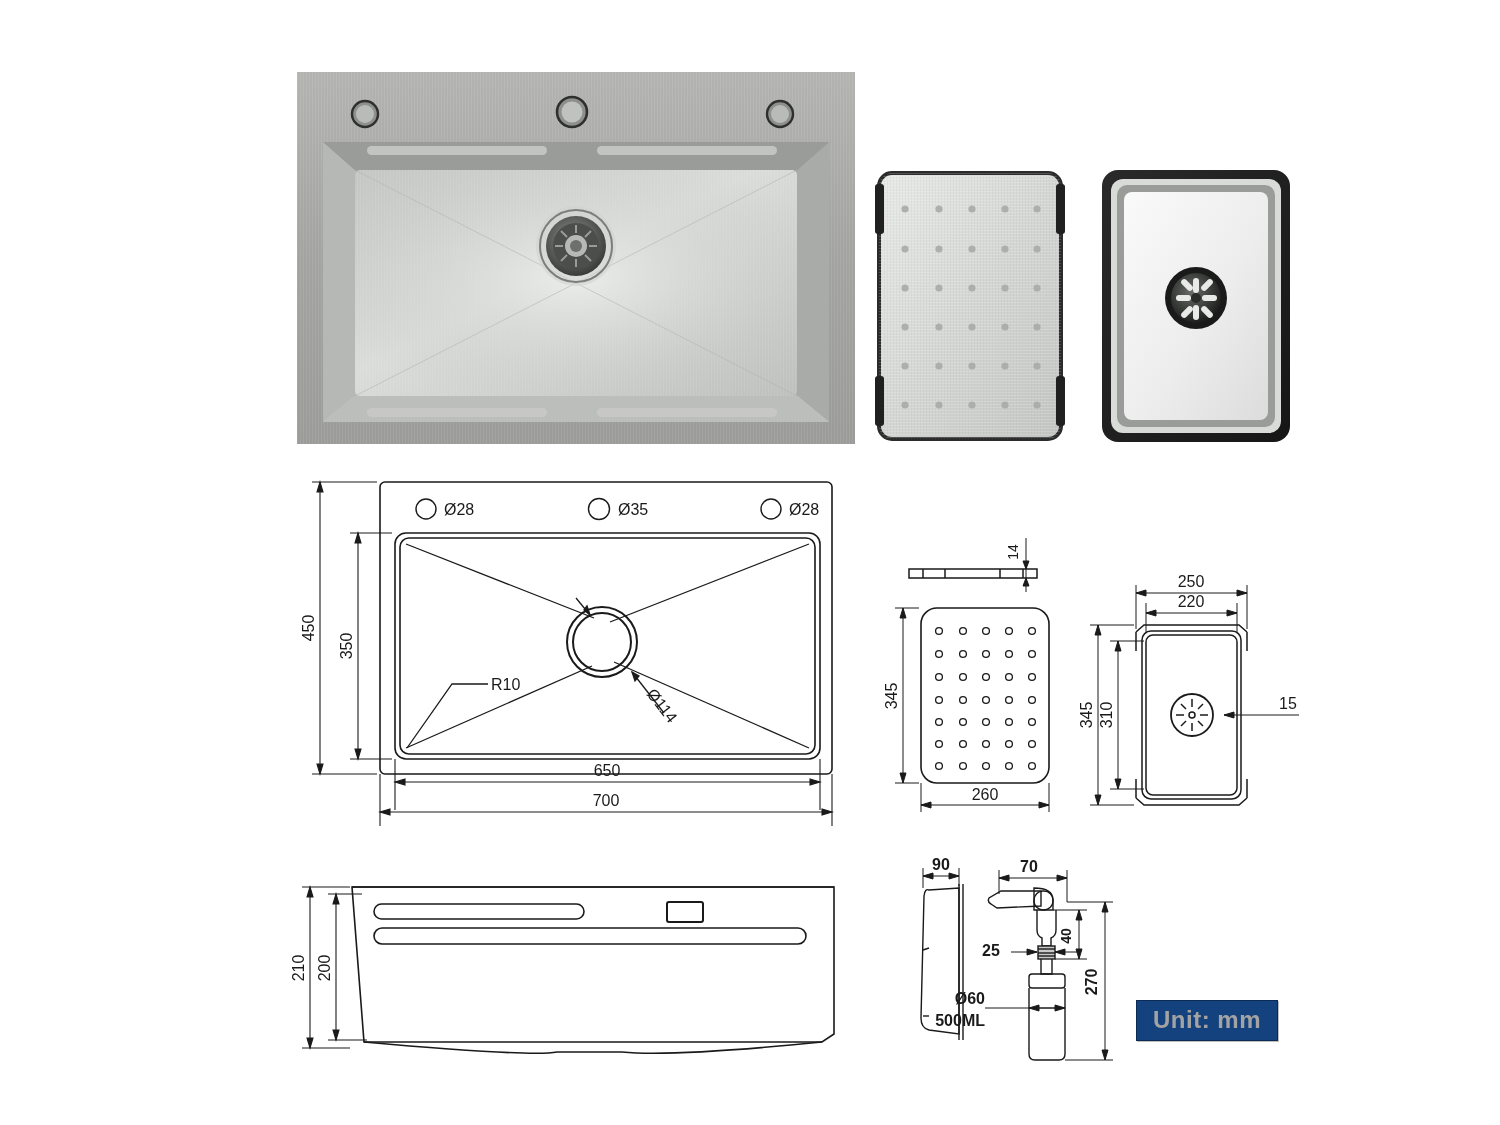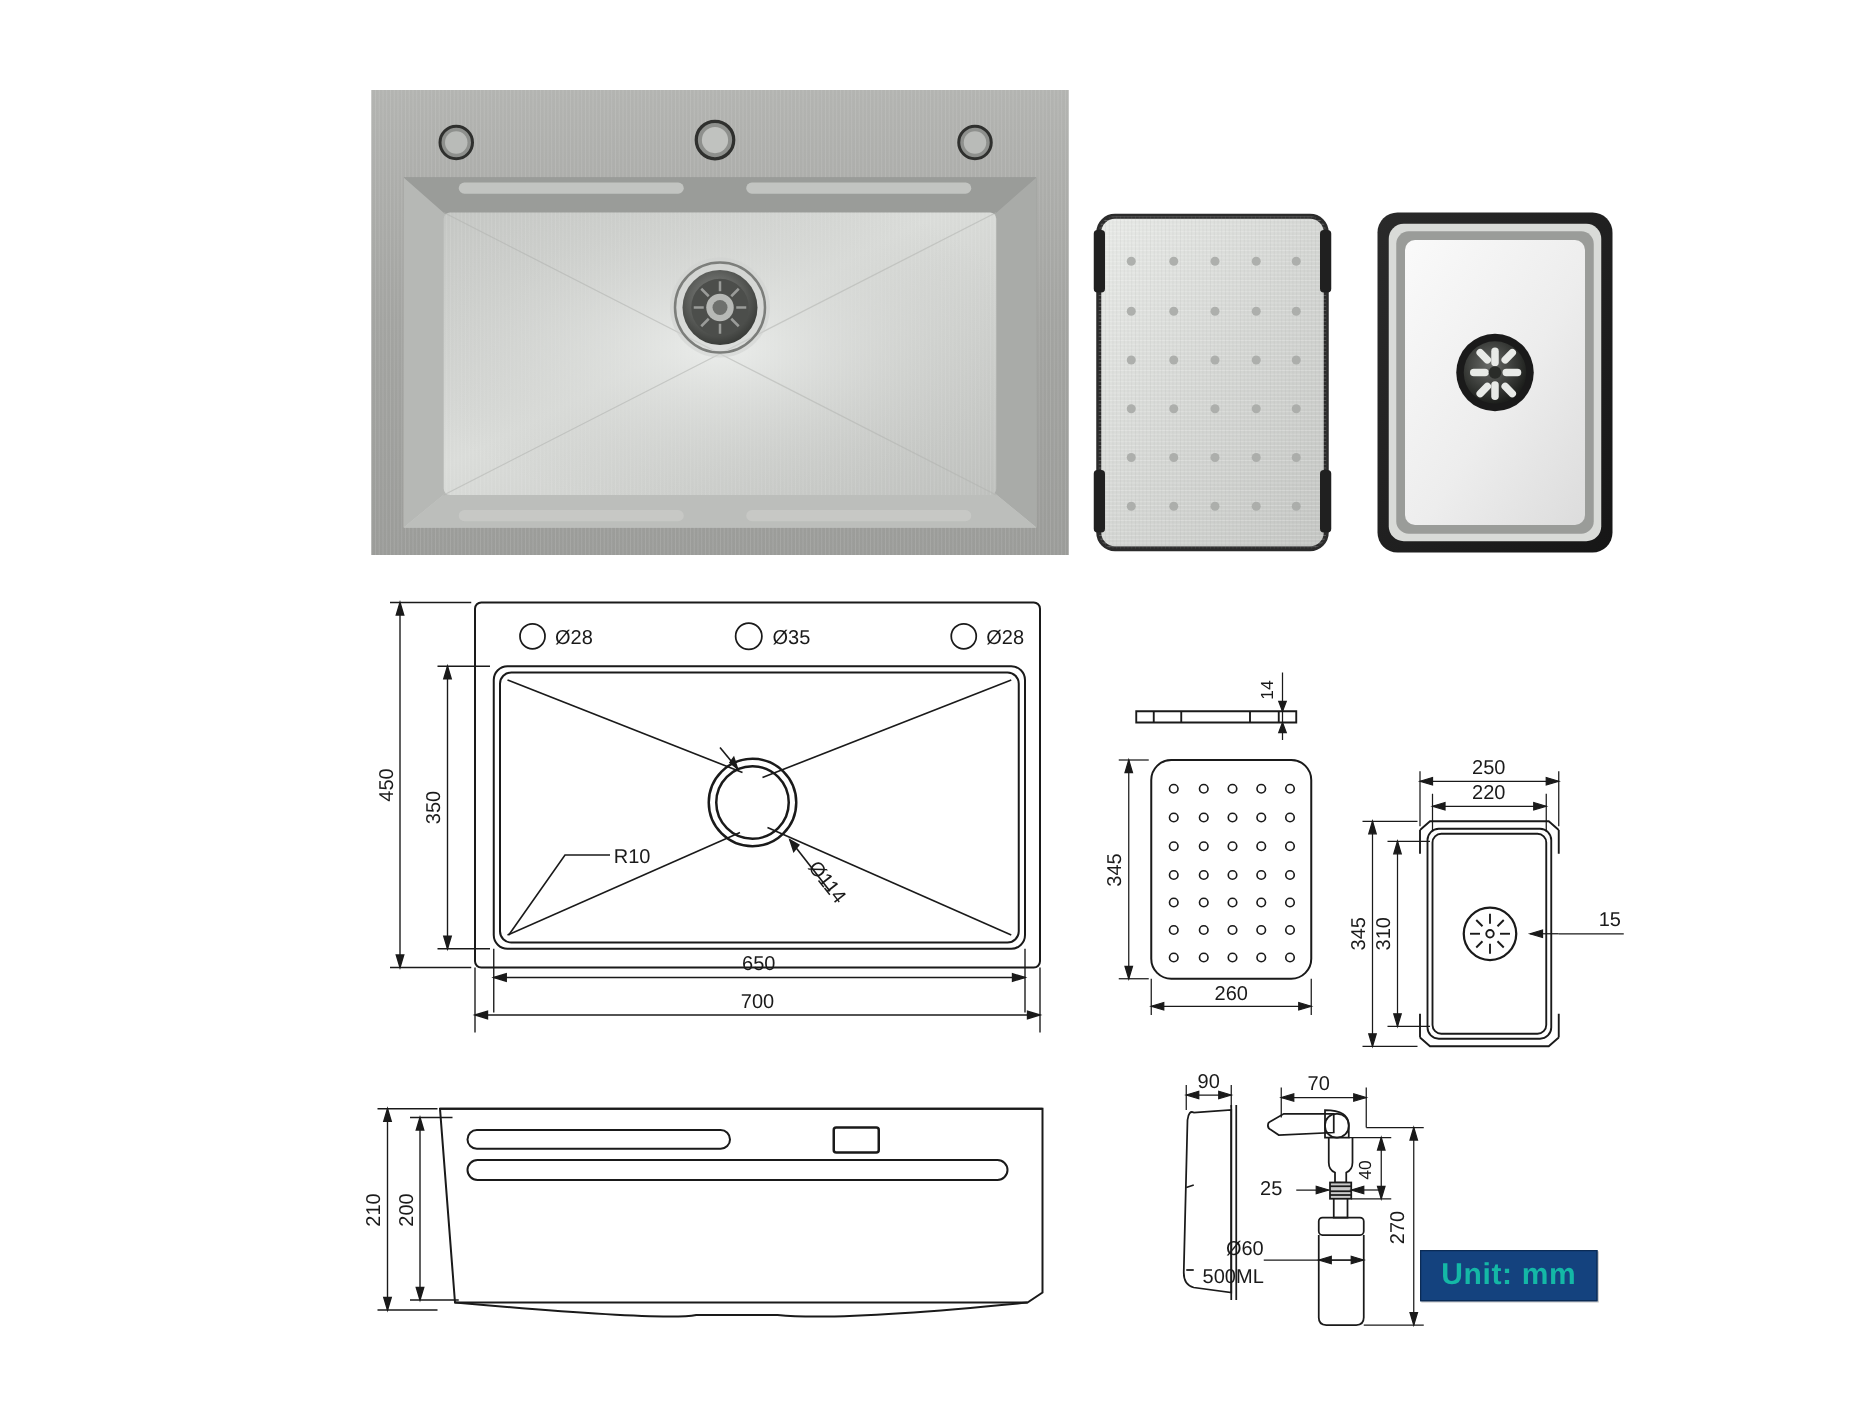--- a/index.html
+++ b/index.html
@@ -3,21 +3,21 @@
 <meta charset="utf-8">
 <style>
   html,body{margin:0;padding:0;background:#fff;}
   body{width:1500px;height:1125px;position:relative;overflow:hidden;
        font-family:"Liberation Sans","DejaVu Sans",sans-serif;color:#000;}
   .abs{position:absolute;margin-left:42px;}
   svg{display:block;overflow:visible;}
   .dimtext{font-family:"Liberation Sans","DejaVu Sans",sans-serif;font-size:16px;fill:#1a1a1a;}
   .dimtext.sm{font-size:14px;}
   .unit-badge{position:absolute;left:1136px;top:1000px;background:#14427e;
-      border:1px solid #0b2b55;padding:7px 16px 8px 16px;color:#14b8a6;
+      border:1px solid #0b2b55;padding:7px 16px 8px 16px;color:#a3a3a3;
       font-size:24px;font-weight:bold;letter-spacing:.5px;line-height:1;
       box-shadow:1px 1px 0 rgba(0,0,0,.25);}
 </style>
 </head>
 <body>
 
 <div class="abs" style="left:255px;top:72px;width:558px;height:372px;">
   <svg width="558" height="372" viewBox="0 0 558 372">
     <defs>
       <linearGradient id="steelBody" x1="0" y1="0" x2="0" y2="1">
@@ -348,21 +348,21 @@
         <line x1="162" y1="253" x2="162" y2="282"></line>
       <line x1="34" y1="275" x2="162" y2="275"></line>
       <polygon points="34,275 44,272 44,278" fill="#1a1a1a"></polygon>
         <polygon points="162,275 152,272 152,278" fill="#1a1a1a"></polygon>
     </g>
     <text class="dimtext" x="10" y="166" transform="rotate(-90 10 166)" text-anchor="middle">345</text>
     <text class="dimtext" x="98" y="270" text-anchor="middle">260</text>
   </svg>
 </div>
 
-<div class="abs" style="left:1042px;top:587px;width:230px;height:265px;">
+<div class="abs" style="left:1042px;top:555px;width:230px;height:265px;">
   <svg width="230" height="265" viewBox="0 0 230 265">
     <g fill="none" stroke="#1a1a1a" stroke-width="1.5">
       <path d="M52 77 L52 96 M52 77 L60 70 L155 70 L163 77 M163 77 L163 96"></path>
       <path d="M52 243 L52 224 M52 243 L60 250 L155 250 L163 243 M163 243 L163 224"></path>
       <rect x="58" y="76" width="99" height="168" rx="9"></rect>
       <rect x="62" y="80" width="91" height="160" rx="7"></rect>
     </g>
     <g fill="none" stroke="#1a1a1a" stroke-width="1.8">
       <circle cx="108" cy="160" r="21"></circle>
     </g>
@@ -408,21 +408,21 @@
     <g stroke="#1a1a1a" stroke-width="1" fill="none">
       <line x1="163" y1="160" x2="215" y2="160"></line>
       <line x1="140" y1="160" x2="163" y2="160"></line>
       <polygon points="140,160 150,157 150,163" fill="#1a1a1a"></polygon>
       <polygon points="163,160 153,157 153,163" fill="#1a1a1a" opacity="0"></polygon>
     </g>
     <text class="dimtext" x="195" y="154">15</text>
   </svg>
 </div>
 
-<div class="abs" style="left:885px;top:858px;width:240px;height:228px;">
+<div class="abs" style="left:859px;top:858px;width:240px;height:228px;font-weight:bold;">
   <svg width="240" height="228" viewBox="0 0 240 228">
     <g fill="none" stroke="#1a1a1a" stroke-width="1.4">
       <path d="M28 32 Q 24 30 23 38 L20 160 Q 20 170 28 172 L58 176 L58 30 Z"></path>
       <line x1="58" y1="26" x2="58" y2="182"></line>
       <line x1="62" y1="26" x2="62" y2="182"></line>
       <path d="M22 92 L28 90"></path>
       <path d="M22 158 L28 158"></path>
     </g>
     <g stroke="#1a1a1a" stroke-width="1" fill="none">
       <line x1="22" y1="10" x2="22" y2="30"></line>

